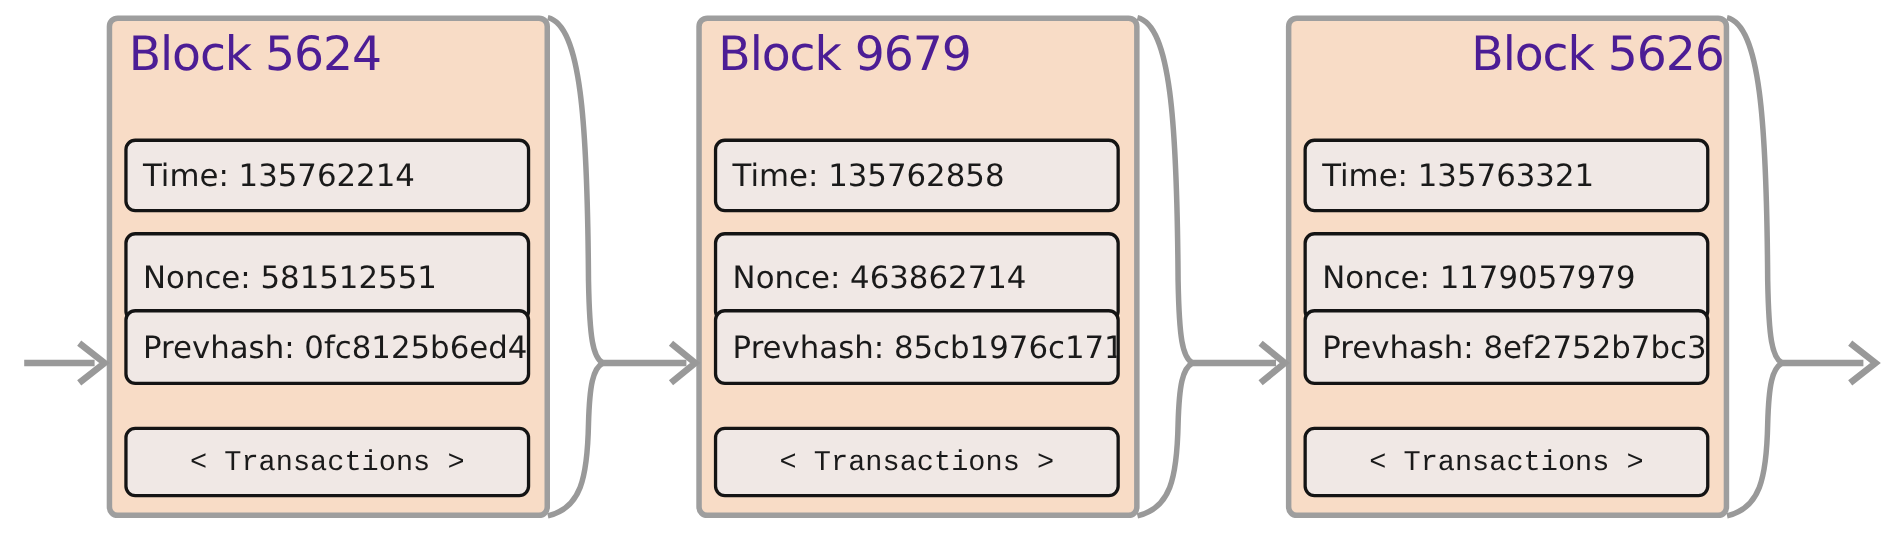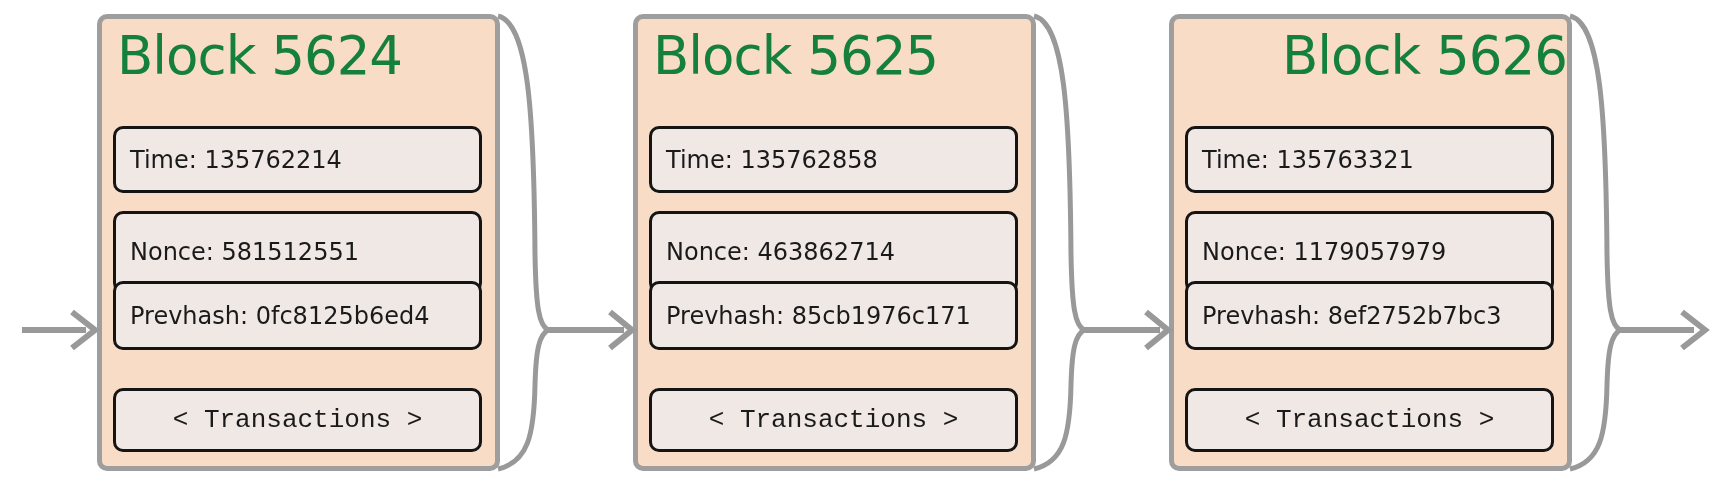--- a/index.html
+++ b/index.html
@@ -33,37 +33,37 @@
     background: #f8dcc6;
     border: 5px solid #9e9e9e;
     border-radius: 10px;
     z-index: 1;
   }
   .block-1 { left: 97px; }
   .block-2 { left: 633px; }
   .block-3 { left: 1169px; text-align: right; }
   .block-title {
     margin: 7px 0 0 15px;
-    font-size: 53px;
+    font-size: 43px;
     line-height: 1.15;
     letter-spacing: -1px;
-    color: #15803d;
+    color: #4c1d95;
     white-space: nowrap;
   }
   .field {
     position: absolute;
     left: 11px;
     width: 369px;
     box-sizing: border-box;
     background: #f0e8e5;
     border: 3px solid #141414;
     border-radius: 10px;
     display: flex;
     align-items: center;
-    font-size: 24px;
+    font-size: 28px;
     color: #1a1a1a;
     padding-left: 14px;
     white-space: nowrap;
     overflow: hidden;
   }
   .field-time  { top: 107px; height: 67px; }
   .field-nonce { top: 192px; height: 82px; }
   .field-prev  { top: 262px; height: 69px; }
   .field-tx {
     top: 369px;
@@ -115,21 +115,21 @@
 
   <div class="block block-1">
     <div class="block-title">Block 5624</div>
     <div class="field field-time">Time: 135762214</div>
     <div class="field field-nonce">Nonce: 581512551</div>
     <div class="field field-prev">Prevhash: 0fc8125b6ed4</div>
     <div class="field field-tx">&lt; Transactions &gt;</div>
   </div>
 
   <div class="block block-2">
-    <div class="block-title">Block 5625</div>
+    <div class="block-title">Block 9679</div>
     <div class="field field-time">Time: 135762858</div>
     <div class="field field-nonce">Nonce: 463862714</div>
     <div class="field field-prev">Prevhash: 85cb1976c171</div>
     <div class="field field-tx">&lt; Transactions &gt;</div>
   </div>
 
   <div class="block block-3">
     <div class="block-title">Block 5626</div>
     <div class="field field-time">Time: 135763321</div>
     <div class="field field-nonce">Nonce: 1179057979</div>

